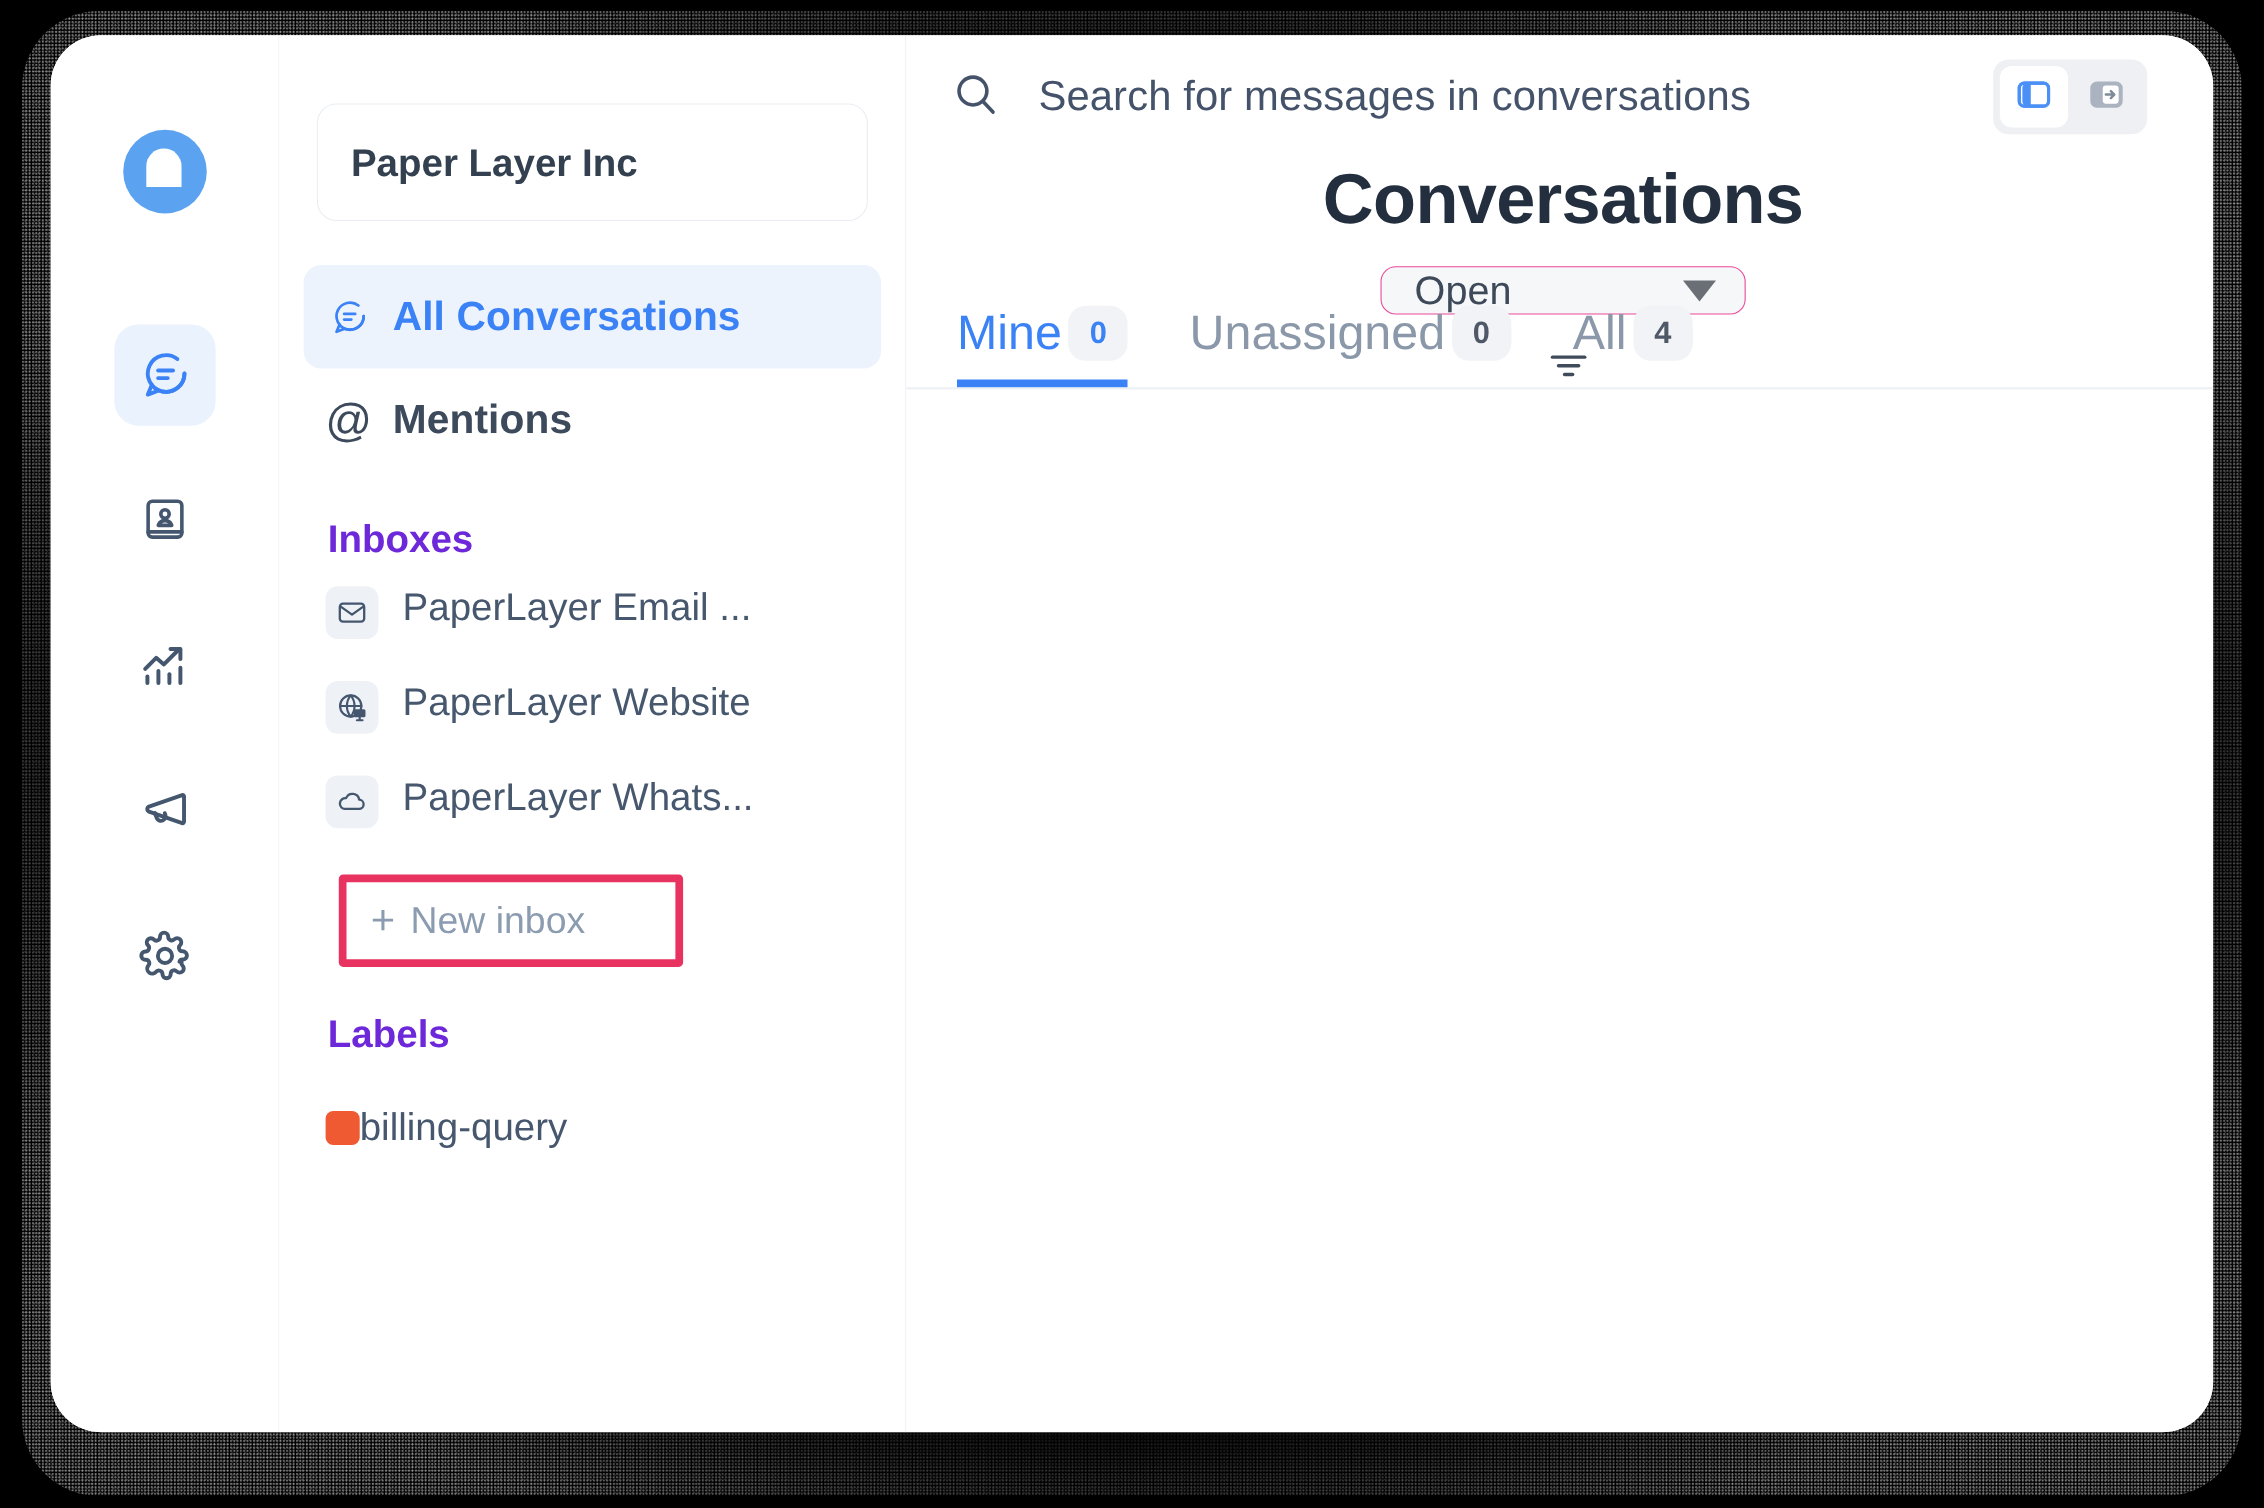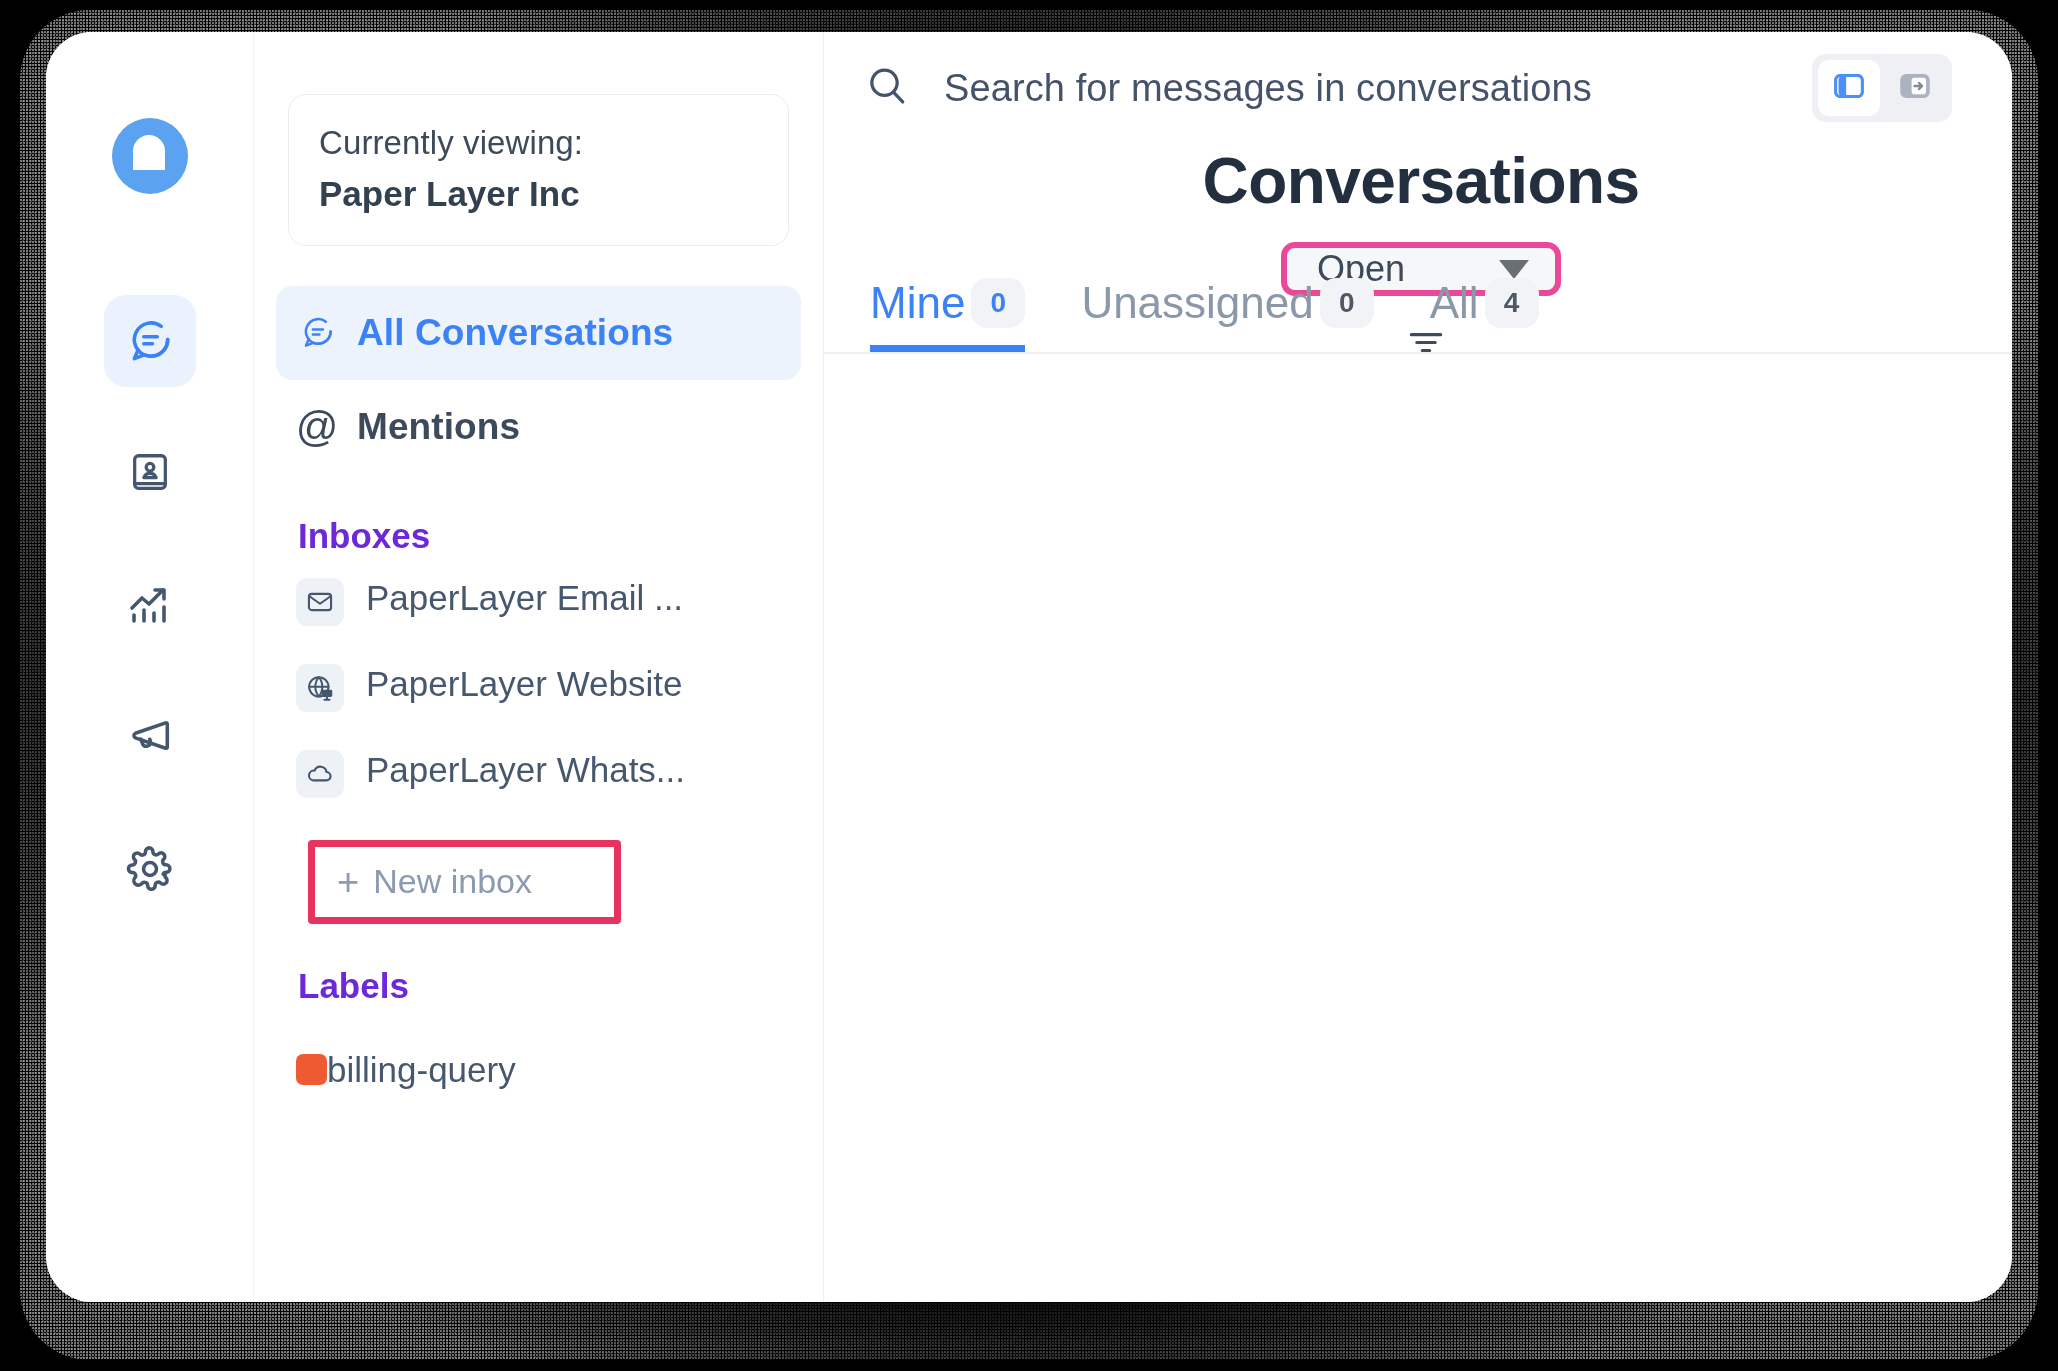--- a/index.html
+++ b/index.html
@@ -274,24 +274,24 @@
     font-size: 64px;
     font-weight: 700;
     color: #232f3e;
     letter-spacing: -0.6px;
     flex: 1 1 auto;
   }
   .status-select {
     display: flex;
     align-items: center;
     justify-content: space-between;
-    width: 280px;
+    width: 332px;
     height: 74px;
     background: #f5f7f9;
-    border: 6px solid #ec4899;
+    border: 1px solid #ec4899;
     border-radius: 14px;
     padding: 0 26px 0 30px;
     cursor: pointer;
   }
   .status-select-label {
     font-size: 36px;
     color: #3e4a59;
   }
   .caret {
     width: 0; height: 0;
@@ -432,21 +432,20 @@
             </svg>
           </span>
         </div>
 
       </div>
     </div>
 
     <div id="sidebar">
 
       <div class="viewing-card">
-        <div class="viewing-label">Currently viewing:</div>
         <div class="viewing-value">Paper Layer Inc</div>
       </div>
 
       <div class="nav-list">
 
         <div class="nav-row active">
           <span class="nav-icon">
             <svg width="37" height="37" viewBox="0 0 24 24" fill="none" stroke="#3b82f6" stroke-width="1.6" stroke-linecap="round" stroke-linejoin="round">
               <path d="M20.5 11.3a8 8 0 1 1-3.1-6.3"></path>
               <path d="M20.5 11.3a8 8 0 0 1-8 8c-1.1 0-2.2-.2-3.2-.6L4.5 20.5l1.8-4.3"></path>

